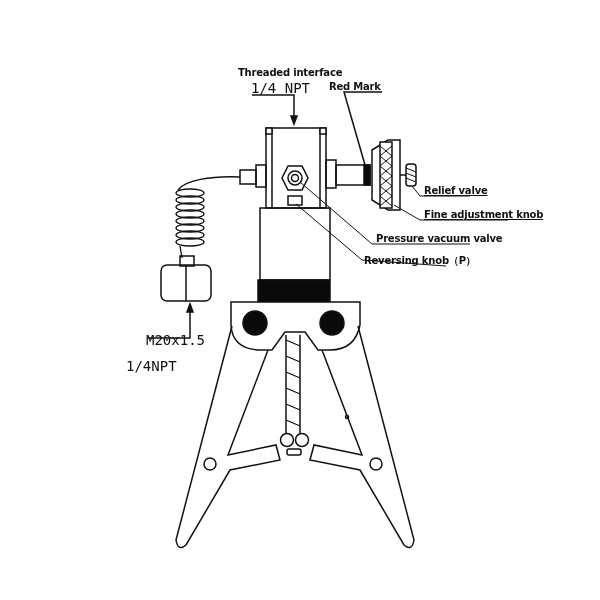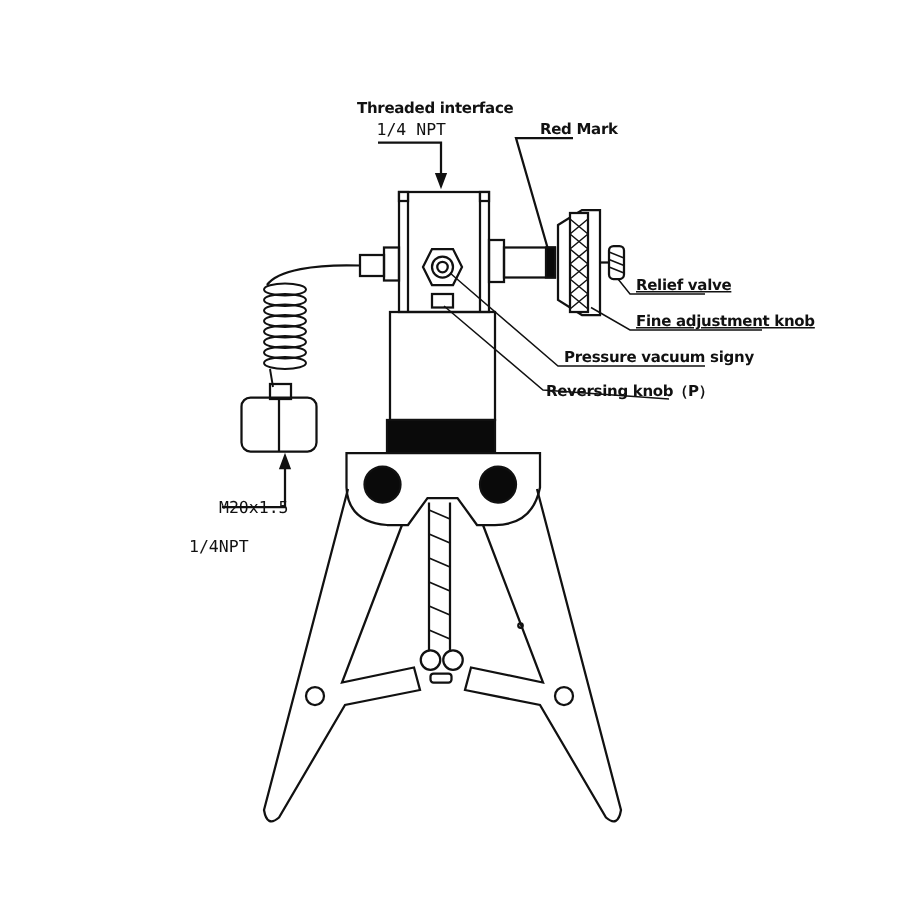--- a/index.html
+++ b/index.html
@@ -1,19 +1,19 @@
 <!DOCTYPE html>
 <html><head>
 <meta charset="utf-8">
 <style>
   html,body{margin:0;padding:0;background:#fff;}
   body{width:600px;height:600px;position:relative;overflow:hidden;font-family:"Liberation Sans",sans-serif;}
   svg{position:absolute;left:0;top:0;}
   .lbl{position:absolute;font-size:10px;font-weight:bold;color:#111;white-space:nowrap;font-family:"DejaVu Sans",sans-serif;letter-spacing:-0.2px;}
-  .mono{position:absolute;font-size:11px;color:#111;white-space:nowrap;font-family:"DejaVu Sans Mono",monospace;}
+  .mono{position:absolute;font-size:14px;color:#111;white-space:nowrap;font-family:"DejaVu Sans Mono",monospace;}
 </style>
 </head>
 <body>
 
 <svg width="600" height="600" viewBox="0 0 600 600" fill="none" stroke="#111" stroke-width="1.5">
 
   <g>
     <polyline points="252,95 294,95 294,122"></polyline>
     <polygon points="291,116 297,116 294,124" fill="#111"></polygon>
   </g>
@@ -114,19 +114,19 @@
   </g>
 
   <polyline stroke-width="1" points="412,186 420,196 470,196"></polyline>
   <polyline stroke-width="1" points="394,205 420,220 508,220"></polyline>
   <polyline stroke-width="1" points="300,182 372,244 470,244"></polyline>
   <polyline stroke-width="1" points="296,204 362,260 446,266"></polyline>
 </svg>
 
 <div class="lbl" style="left:238px;top:67px;">Threaded interface</div>
 <div class="mono" style="left:251px;top:80px;">1/4 NPT</div>
-<div class="lbl" style="left:360px;top:81px;">Red Mark</div>
+<div class="lbl" style="left:329px;top:81px;">Red Mark</div>
 <div class="lbl" style="left:424px;top:185px;text-decoration:underline;">Relief valve</div>
 <div class="lbl" style="left:424px;top:209px;text-decoration:underline;">Fine adjustment knob</div>
-<div class="lbl" style="left:376px;top:233px;">Pressure vacuum signy</div>
+<div class="lbl" style="left:376px;top:233px;">Pressure vacuum valve</div>
 <div class="lbl" style="left:364px;top:254px;">Reversing knob（P）</div>
 <div class="mono" style="left:146px;top:332px;">M20x1.5</div>
 <div class="mono" style="left:126px;top:358px;">1/4NPT</div>
 
 </body></html>

